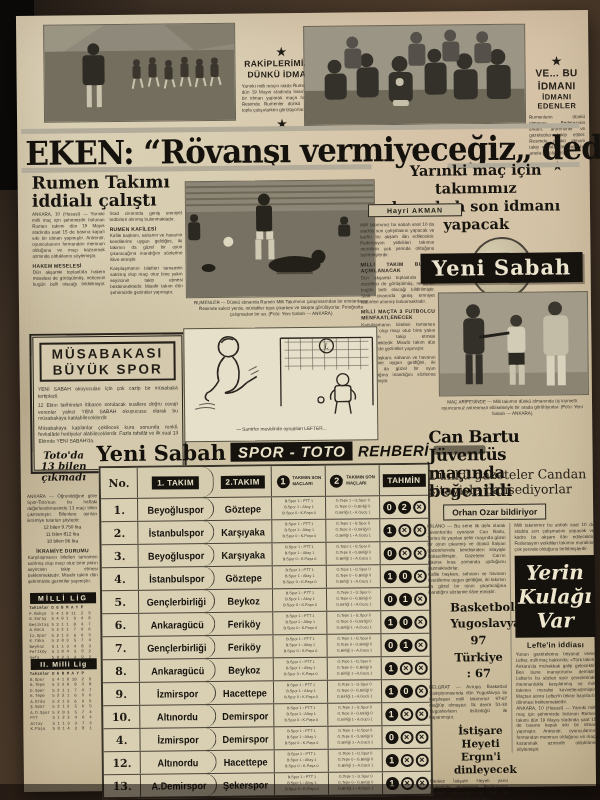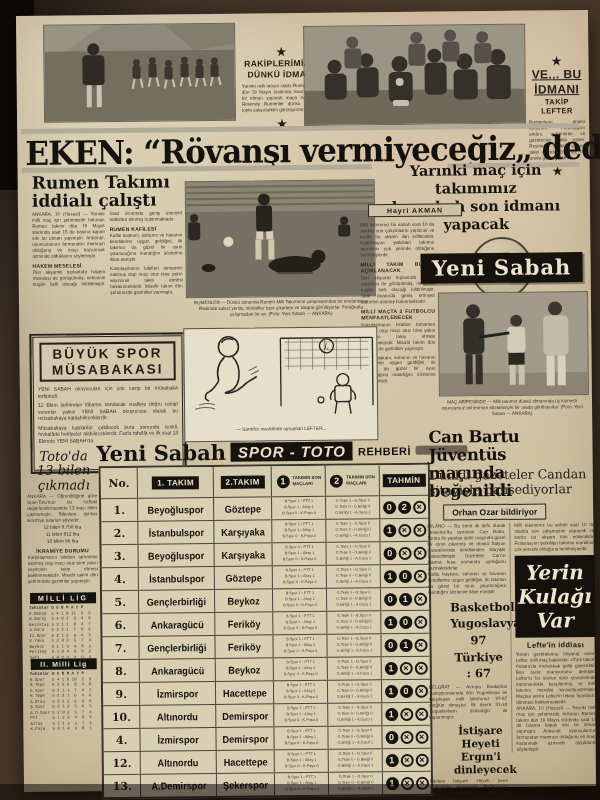--- a/index.html
+++ b/index.html
@@ -55,50 +55,50 @@
 
   .cartoon{background:#e6dfca;border:1px solid #55503f;}
   .cartoon svg{display:block;}
   .cartoon-cap{font-size:4.8px;text-align:center;color:#3a352c;}
 
   
   .band{display:flex;align-items:center;gap:5px;}
   .band-brand{font-family:"DejaVu Serif","Liberation Serif",serif;font-weight:bold;font-size:21px;color:#14110c;}
   .band-mid{background:#16130e;color:#e9e1c8;font-weight:bold;font-style:italic;
     font-size:15px;padding:1px 7px;letter-spacing:1px;}
-  .band-end{font-weight:bold;font-size:11px;color:#14110c;letter-spacing:.5px;}
+  .band-end{font-weight:bold;font-style:italic;font-size:15px;color:#14110c;letter-spacing:.5px;}
   .smudge{width:52px;height:9px;background:#4c463a;border-radius:2px;opacity:.75;}
 
   
   .toto{background:#d9cfb3;border:2px solid #3a352b;}
   .trow,.thead{display:flex;border-bottom:1px solid #4a453a;}
   .trow:last-child{border-bottom:none;}
   .tcell{border-right:1px solid #4a453a;box-sizing:border-box;display:flex;align-items:center;justify-content:center;}
   .tcell:last-child{border-right:none;}
   .c-no{width:39px;font-family:"DejaVu Serif","Liberation Serif",serif;font-weight:bold;font-size:11px;color:#201c15;}
-  .c-t1{width:79px;}
+  .c-t1{width:79px;border-radius:12px;}
   .c-t2{width:61px;}
   .c-m{width:56px;flex-direction:column;justify-content:center;padding:1px 2px;}
   .c-p{width:50px;gap:2px;}
   .teamname{font-weight:bold;font-size:10px;color:#16130e;transform:scaleX(.92);}
   .mline{font-size:3.8px;line-height:1.5;color:#443e33;white-space:nowrap;}
   .thead{height:30px;background:#d5cbae;}
   .blackbox{background:#16130e;color:#e8e0c7;font-weight:bold;font-size:8px;padding:2px 5px;letter-spacing:.4px;}
   .h-mtxt{font-size:4.4px;font-weight:bold;line-height:1.3;color:#2c2820;text-align:left;}
   .cnum{width:13px;height:13px;border-radius:50%;background:#16130e;color:#ece4cb;font-weight:bold;
     font-size:9px;display:inline-flex;align-items:center;justify-content:center;margin-right:3px;}
   .pick{width:13px;height:13px;border-radius:50%;display:inline-flex;align-items:center;justify-content:center;
     font-weight:bold;box-sizing:border-box;}
   .pn{background:#16130e;color:#e9e1c8;font-size:9px;}
   .px{border:2.5px solid #1d1915;color:#1d1915;font-size:9px;background:transparent;}
   .trow{height:22px;}
 
   
-  .toto-title{font-family:"DejaVu Serif","Liberation Serif",serif;font-weight:normal;font-style:italic;
-    font-size:13px;line-height:1.1;color:#181510;}
+  .toto-title{font-family:"DejaVu Serif","Liberation Serif",serif;font-weight:bold;font-style:italic;
+    font-size:10px;line-height:1.1;color:#181510;}
   .ligbox{background:#16130e;color:#e8e0c7;font-weight:bold;font-size:7px;text-align:center;
     padding:2px 0;letter-spacing:2px;}
   .st{font-family:"Liberation Mono","DejaVu Sans Mono",monospace;font-size:4.1px;line-height:1.35;color:#37322a;white-space:pre;}
   .st-h{font-weight:bold;}
   .prize{font-size:4.8px;color:#2c2720;text-align:center;line-height:1.5;}
 
   
   .bartu{font-family:"DejaVu Serif","Liberation Serif",serif;font-weight:bold;font-size:16.5px;
     line-height:1.1;color:#14110c;letter-spacing:-.4px;}
   .bartu-sub{font-family:"DejaVu Serif","Liberation Serif",serif;font-size:12.5px;line-height:1.2;color:#211c15;}
@@ -200,22 +200,22 @@
       </g>
       <g fill="#c6bfa9">
         <circle cx="95" cy="56" r="4"></circle>
           <rect x="88" y="74" width="16" height="6" rx="2"></rect>
       </g>
     </svg>
   </div>
 
   <div class="abs capblock" style="left:512px;top:44px;width:56px;">
     <div class="star">★</div>
-    <div class="capttl" style="font-size:12px;text-decoration:underline;">VE... BU İDMANI</div>
-    <div class="capttl" style="font-size:7.5px;">TAKİP LEFTER</div>
+    <div class="capttl" style="font-size:10px;">VE... BU İDMANI</div>
+    <div class="capttl" style="font-size:7.5px;">İDMANI EDENLER</div>
     <div class="tt" style="margin-top:3px;">Rumenlerin dünkü idmanını Federasyon erkânı, antrenörler ve gazeteciler takip ettiler. Resimde dünkü idmanı takip edenler tribünde bir arada görülüyorlar.</div>
     <div class="star" style="margin-top:3px;">★</div>
   </div>
 
   <div class="abs graybar" style="left:4px;top:113px;width:558px;"></div>
   <div class="abs headline" style="left:8px;top:118px;width:560px;">EKEN: “Rövanşı vermiyeceğiz„ dedi</div>
   <div class="abs graybar" style="left:4px;top:152px;width:350px;"></div>
   <div class="abs graybar" style="left:430px;top:152px;width:132px;"></div>
 
   <div class="abs h2serif" style="left:14px;top:158px;font-size:17px;line-height:1.08;">
@@ -312,22 +312,22 @@
         <rect x="107" y="63" width="8" height="30" fill="#d8d1bb"></rect>
           <rect x="118" y="63" width="8" height="30" fill="#d8d1bb"></rect>
       </g>
       <line x1="40" y1="44" x2="70" y2="40" stroke="#23211b" stroke-width="3"></line>
     </svg>
   </div>
   <div class="abs tt-c" style="left:416px;top:388px;width:152px;">MAÇ ARİFESİNDE — Milli takımın dünkü idmanında üç kıymetli oyuncumuz antrenman elbiseleriyle bir arada görülüyorlar. (Foto: Yeni Sabah — ANKARA)</div>
 
   <div class="abs contest" style="left:10px;top:318px;width:140px;height:126px;">
     <div class="contest-title">
+      <div>MÜSABAKASI</div>
       <div>BÜYÜK SPOR</div>
-      <div>MÜSABAKASI</div>
     </div>
     <div class="tt" style="font-size:5px;">
       <p>YENİ SABAH okuyucuları için çok cazip bir müsabaka tertipledi.</p>
       <p>12 Ekim tarihinden itibaren sorulacak suallere doğru cevap verenler yalnız YENİ SABAH okuyucusu olarak bu müsabakaya katılabileceklerdir.</p>
       <p>Müsabakaya katılanlar çekilecek kura sonunda renkli, fevkalâde hediyeler alabileceklerdir. Fazla tafsilât ve ilk sual 13 Ekimde YENİ SABAH'da.</p>
     </div>
   </div>
 
   <div class="abs cartoon" style="left:164px;top:314px;width:192px;height:112px;">
     <svg viewBox="0 0 192 98" width="192" height="98">

